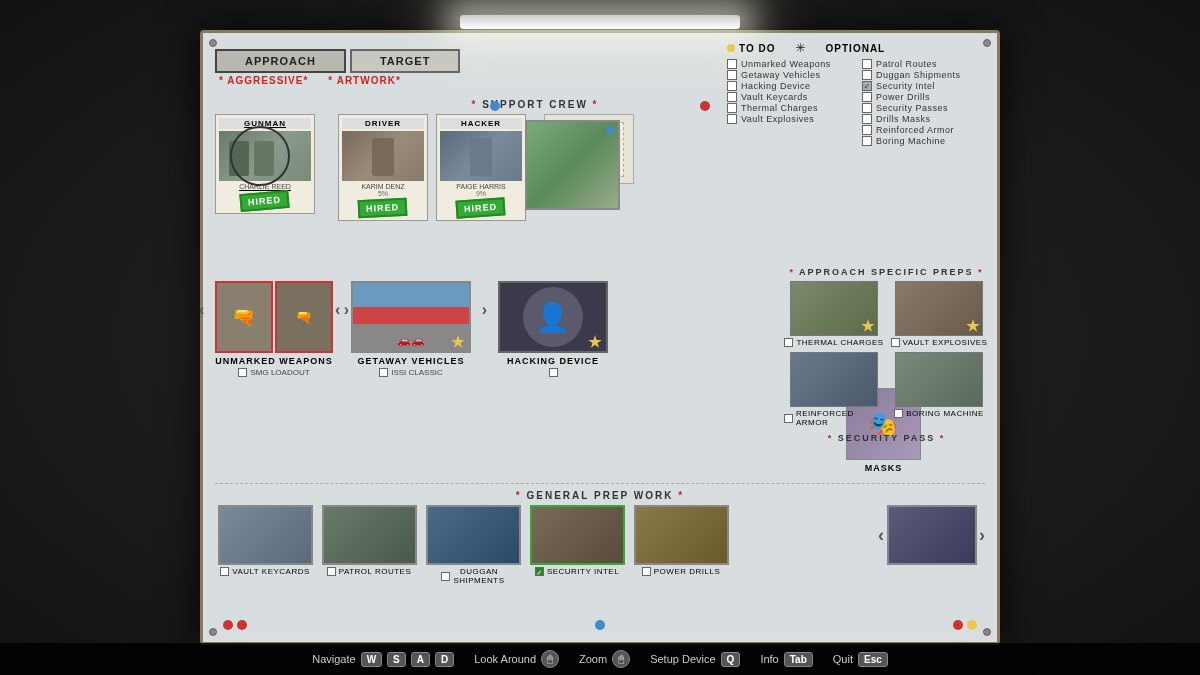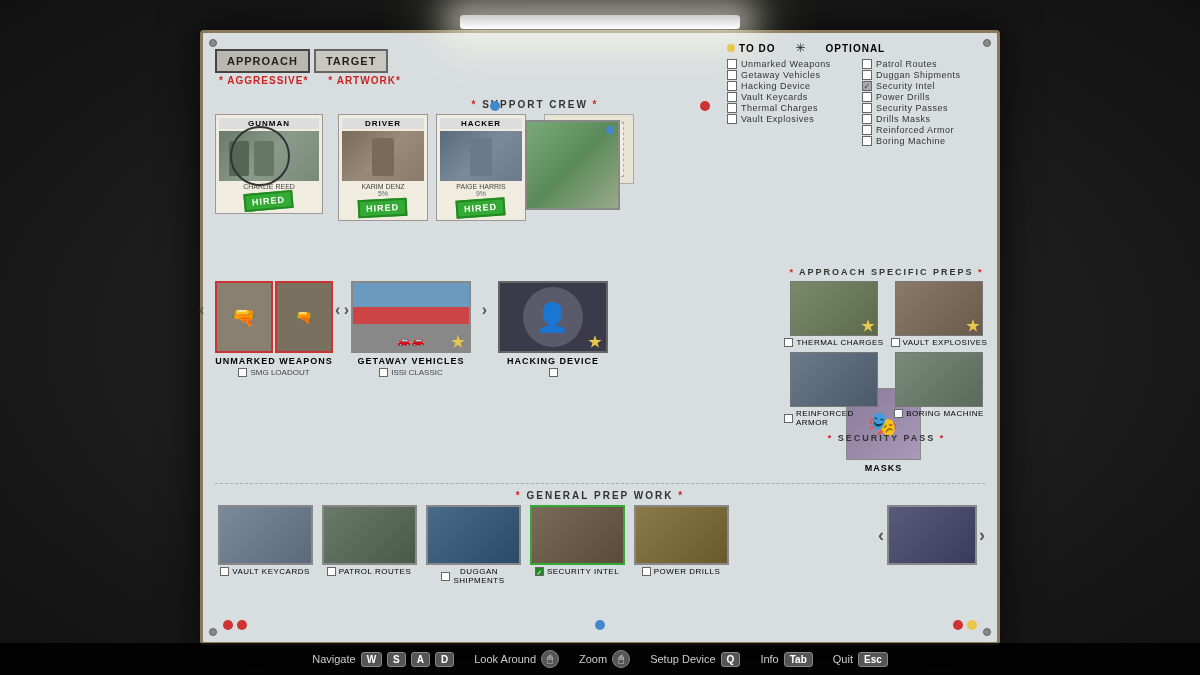--- a/index.html
+++ b/index.html
@@ -52,21 +52,21 @@
 
     .approach-target-buttons {
       display: flex;
       gap: 4px;
       margin-top: 8px;
     }
 
     .board-btn {
       background: #c8c8c0;
       border: 2px solid #666;
-      padding: 4px 10px;
+      padding: 4px 28px;
       font-size: 11px;
       font-weight: bold;
       letter-spacing: 1px;
       color: #222;
       cursor: pointer;
       text-transform: uppercase;
     }
     .board-btn.active {
       background: #b8b8b0;
       border-color: #444;
@@ -215,21 +215,22 @@
       position: absolute;
       border: 2px solid #333;
       border-radius: 50%;
       width: 60px;
       height: 60px;
       top: 12px;
       left: 15px;
     }
 
     .gunman-card {
-      width: 108px;
+      width: 100px;
+      text-decoration: underline;
     }
 
     
     .pin-yellow {
       width: 14px;
       height: 14px;
       position: absolute;
       bottom: -4px;
       right: -4px;
       background: #e8c84a;

